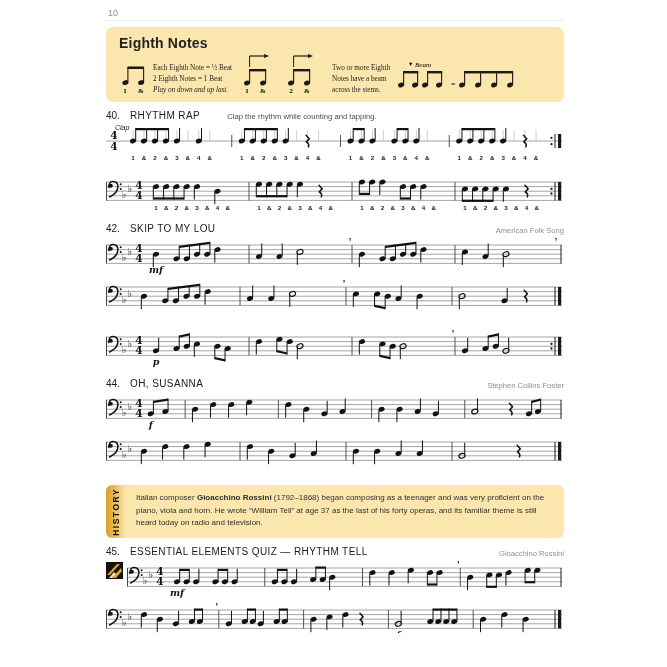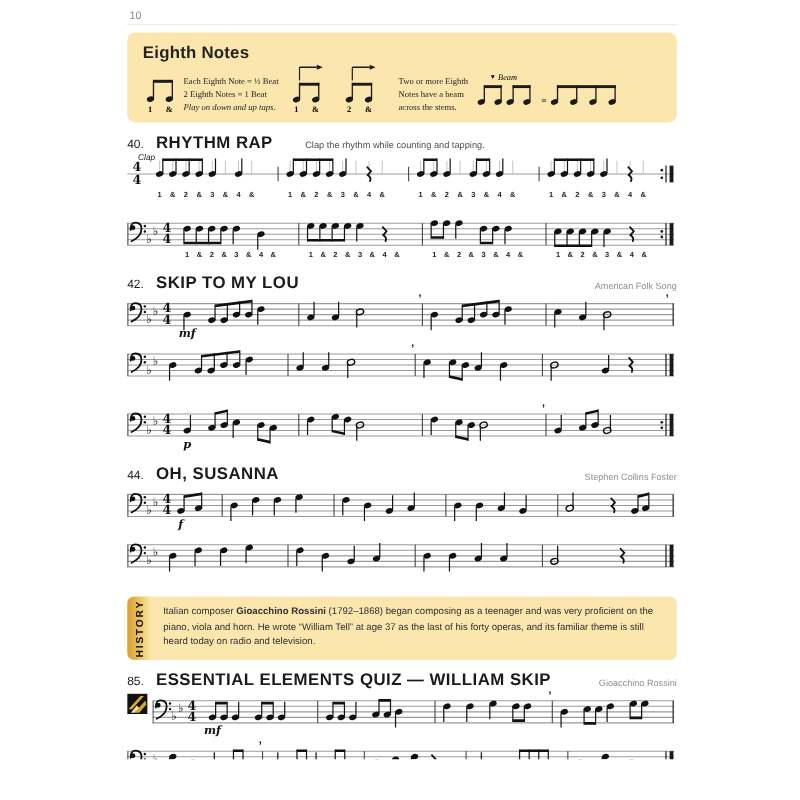--- a/index.html
+++ b/index.html
@@ -13,21 +13,21 @@
   .tb-title{font-size:14px;font-weight:bold;letter-spacing:.2px;color:#222;margin-bottom:3px;}
   .tb-row{display:flex;align-items:flex-end;gap:6px;font-family:Liberation Serif, serif;}
   .tb-rules{font-size:7.2px;line-height:1.5;color:#222;white-space:nowrap;margin-top:9px;}
   .tb-rules .it{font-style:italic;}
   .tb-rtext{font-size:7.2px;line-height:1.5;color:#222;margin-top:9px;white-space:nowrap;}
   svg{display:block;}
   
   .ex{margin-top:8px;position:relative;}
   .ex-head{display:flex;align-items:baseline;position:relative;margin-bottom:1px;min-height:12px;}
   .ex-num{font-weight:normal;font-size:10px;width:24px;flex:none;}
-  .ex-title{font-weight:bold;font-size:14px;letter-spacing:.4px;}
+  .ex-title{font-weight:normal;font-size:10px;letter-spacing:.4px;}
   .ex-sub{font-size:7.7px;color:#4d4d4d;margin-left:27px;}
   .ex-credit{position:absolute;right:0;bottom:0;font-size:7.6px;color:#8f8f8f;margin-top:16px;}
   .systems{position:relative;}
   .quiz-icon{position:absolute;left:0;top:3px;}
   
   .history{display:flex;background:var(--box,#fbe7ad);border-radius:6px;margin-top:10px;overflow:hidden;}
   .h-strip{width:20px;flex:none;display:flex;align-items:center;justify-content:center;
            background:linear-gradient(90deg,var(--gold,#d99f2b),#eec668 55%,var(--box,#fbe7ad));}
   .h-strip span{writing-mode:vertical-rl;transform:rotate(180deg);font-weight:bold;
                 font-size:8.5px;letter-spacing:1.5px;color:#111;}
@@ -50,21 +50,21 @@
         <line x1="8.9" y1="8" x2="8.9" y2="23" stroke="#1a1a1a" stroke-width="1.1"></line>
         <line x1="24.6" y1="8" x2="24.6" y2="23" stroke="#1a1a1a" stroke-width="1.1"></line>
         <ellipse cx="6.4" cy="23.6" rx="3.1" ry="2.3" fill="#1a1a1a" transform="rotate(-18 6.4 23.6)"></ellipse>
         <ellipse cx="22.1" cy="23.6" rx="3.1" ry="2.3" fill="#1a1a1a" transform="rotate(-18 22.1 23.6)"></ellipse>
         <text x="6" y="34" font-size="7" font-weight="bold" text-anchor="middle">1</text>
         <text x="22" y="34" font-size="7" font-weight="bold" text-anchor="middle">&amp;</text>
       </svg>
       <div class="tb-rules">
         <div>Each Eighth Note  =  ½ Beat</div>
         <div>2 Eighth Notes  =  1 Beat</div>
-        <div class="it">Play on down and up taps.</div>
+        <div class="it">Play on down and up last.</div>
       </div>
       <svg width="88" height="42" viewBox="0 0 88 42" style="margin-top:-4px">
         <line x1="11.6" y1="14" x2="11.6" y2="3" stroke="#1a1a1a" stroke-width="1"></line>
         <line x1="11.6" y1="3" x2="26" y2="3" stroke="#1a1a1a" stroke-width="1.2"></line>
         <polygon points="26,0.9 31,3 26,5.1" fill="#1a1a1a"></polygon>
         <line x1="55.6" y1="14" x2="55.6" y2="3" stroke="#1a1a1a" stroke-width="1"></line>
         <line x1="55.6" y1="3" x2="70" y2="3" stroke="#1a1a1a" stroke-width="1.2"></line>
         <polygon points="70,0.9 75,3 70,5.1" fill="#1a1a1a"></polygon>
         <rect x="11.3" y="16" width="16.8" height="2.4" fill="#1a1a1a"></rect>
         <rect x="55.3" y="16" width="16.8" height="2.4" fill="#1a1a1a"></rect>
@@ -690,22 +690,22 @@
 
   <div class="history">
     <div class="h-strip">
       <span>HISTORY</span>
     </div>
     <div class="h-text"><span>Italian composer </span><strong>Gioacchino Rossini</strong><span> (1792–1868) began composing as a teenager and was very proficient on the piano, viola and horn.  He wrote “William Tell” at age 37 as the last of his forty operas, and its familiar theme is still heard today on radio and television.</span></div>
   </div>
 
   <section class="ex">
     <div class="ex-head">
-      <span class="ex-num">85.</span>
-      <span class="ex-title">ESSENTIAL ELEMENTS QUIZ — WILLIAM SKIP</span>
+      <span class="ex-num">45.</span>
+      <span class="ex-title">ESSENTIAL ELEMENTS QUIZ — RHYTHM TELL</span>
       <span class="ex-credit">Gioacchino Rossini</span>
     </div>
     <div class="systems">
       <svg class="quiz-icon" width="17" height="17" viewBox="0 0 17 17">
         <rect x="0" y="0" width="17" height="17" fill="#111"></rect>
         <path d="M1,13 L11,2 L14,2 L4,13 Z" fill="#d9a62e"></path>
         <path d="M6,16 L15,6 L16,9 L10,16 Z" fill="#d9a62e"></path>
         <path d="M3,16 L8,10 L10,12 L6,16 Z" fill="#f3e3b0"></path>
       </svg>
     <div style="margin-left: 21px;">

